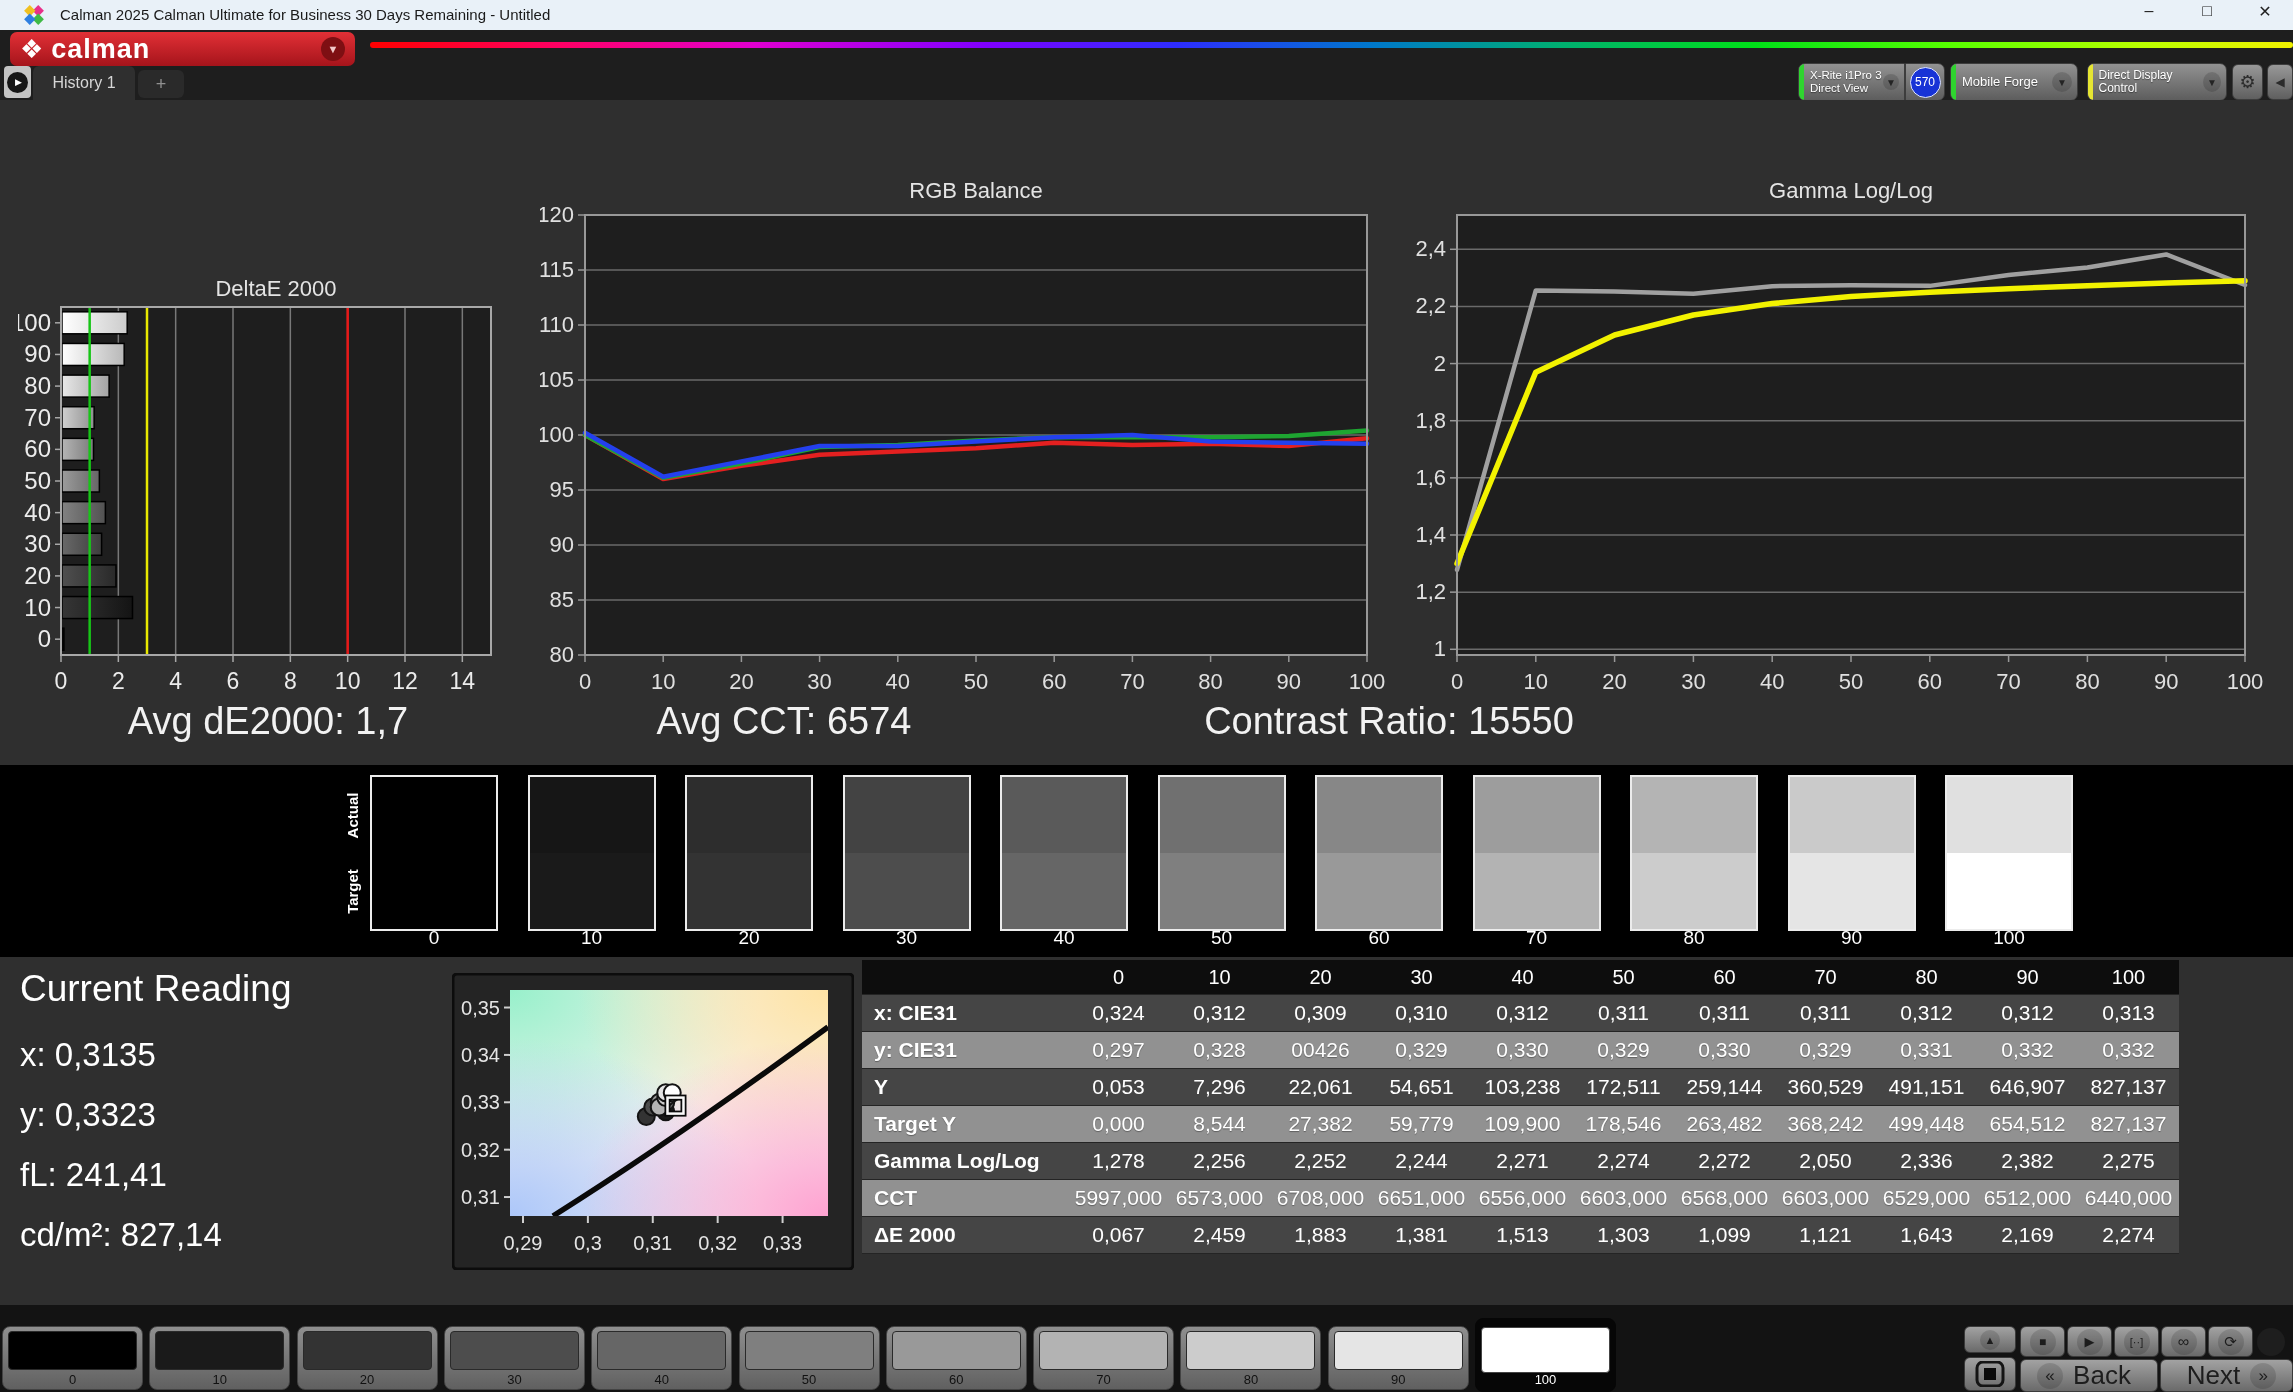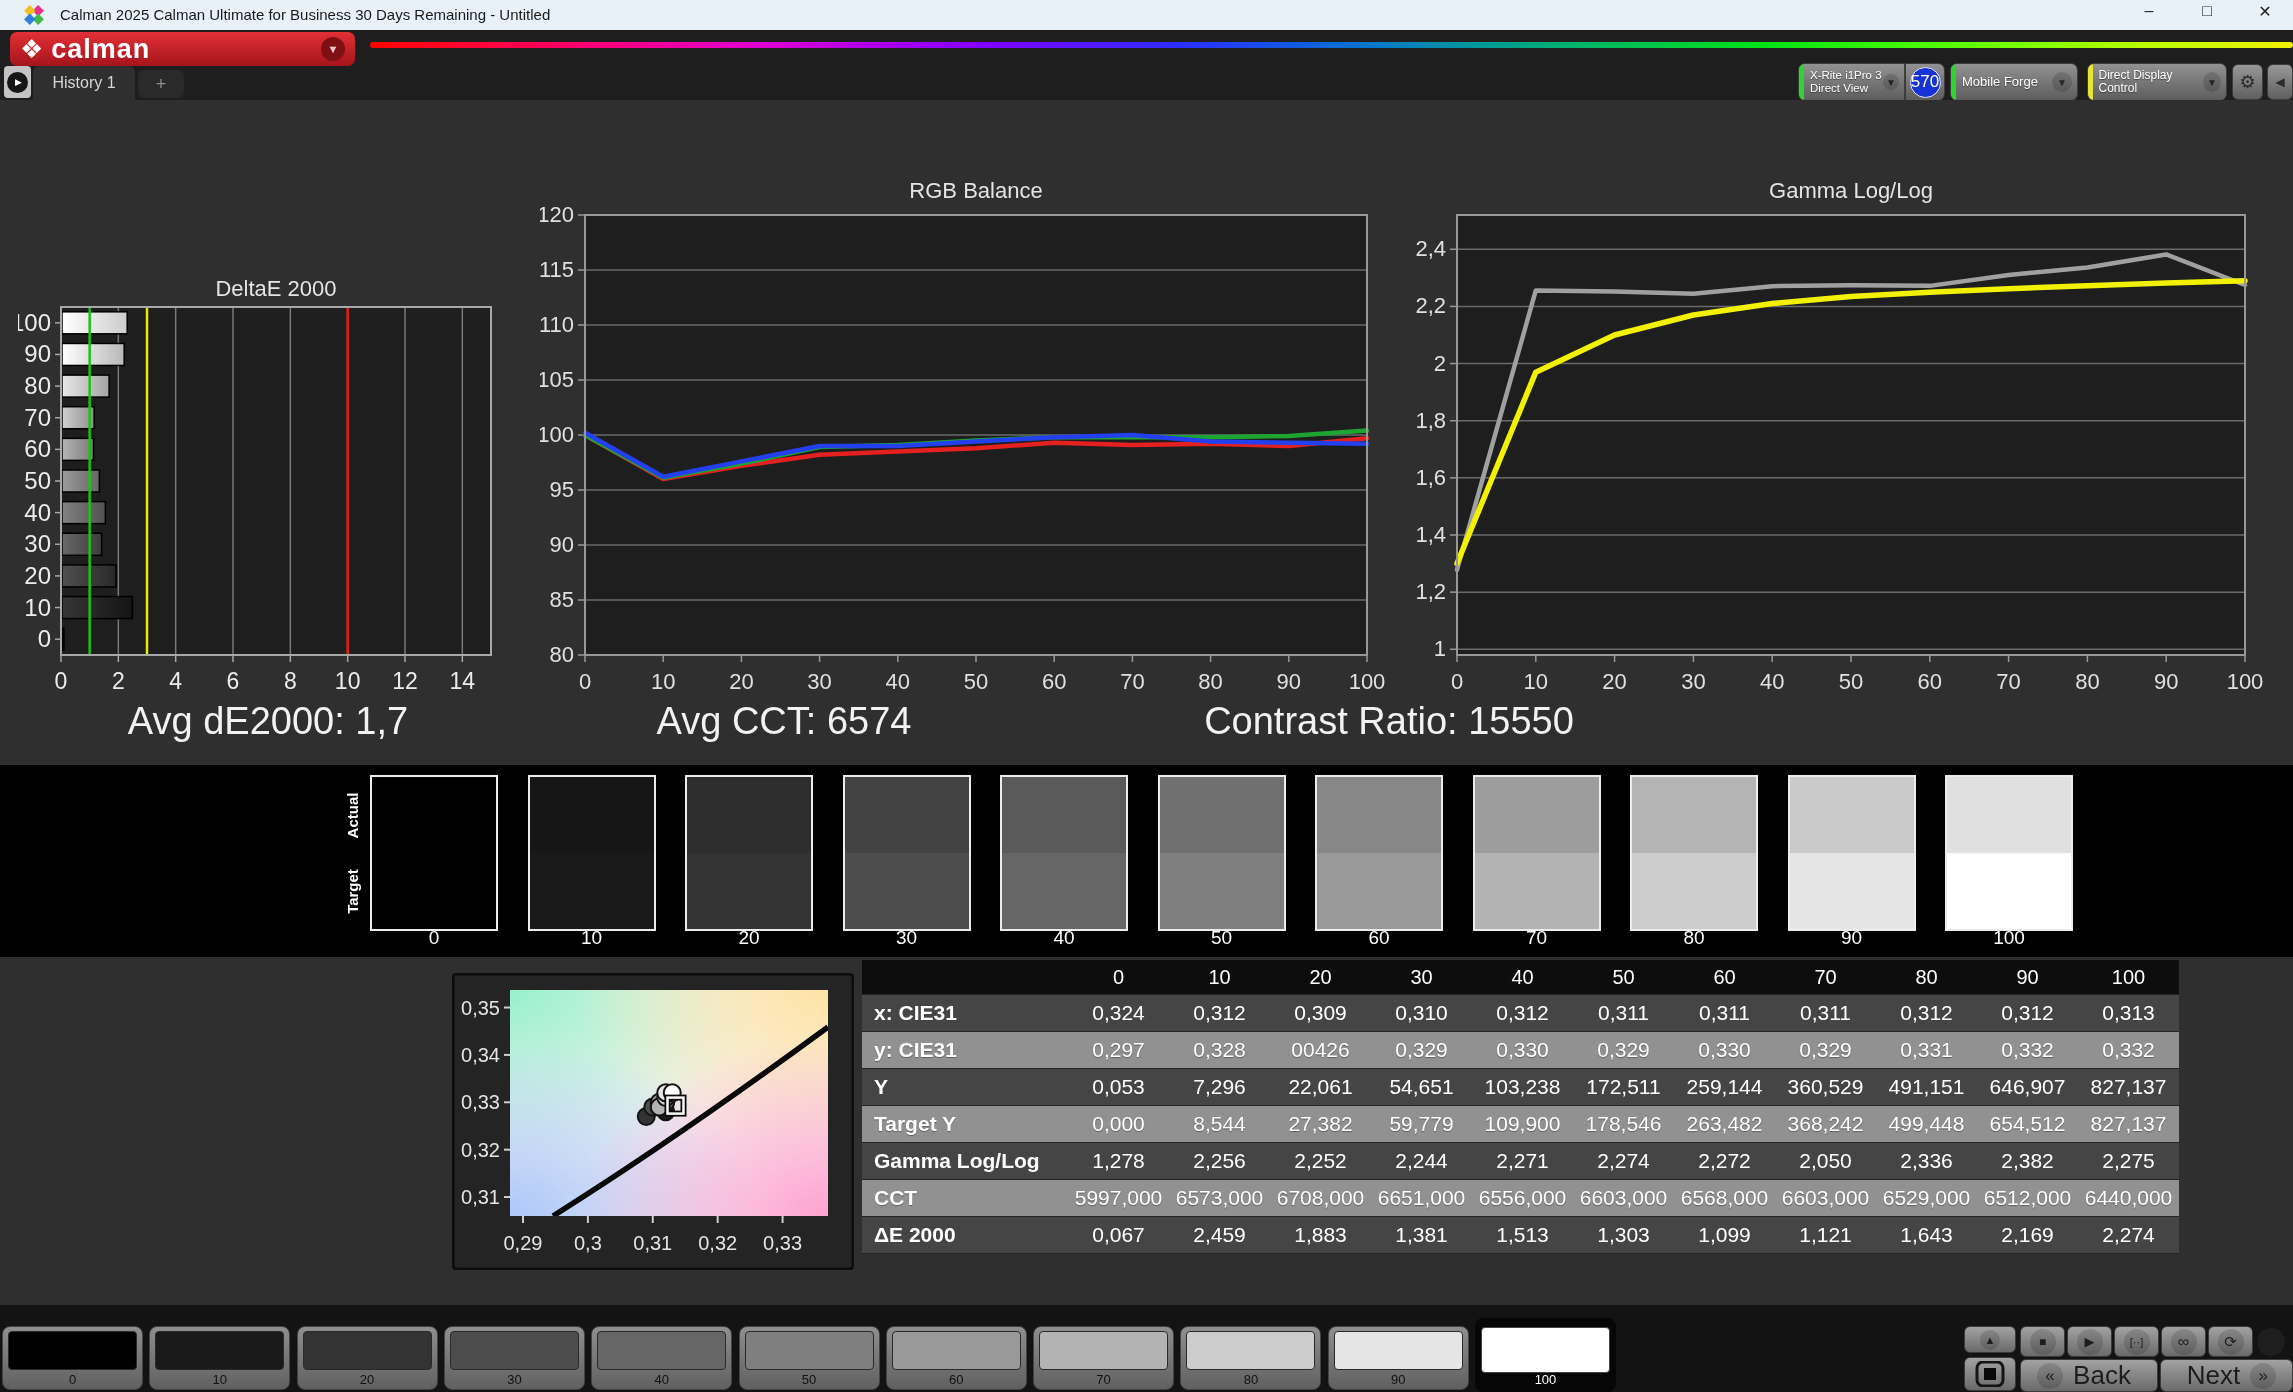--- a/index.html
+++ b/index.html
@@ -32,21 +32,21 @@
   .ddl{position:absolute;top:33px;height:38px;border-radius:7px;border:1px solid #3d3d3d;box-sizing:border-box;
     background:linear-gradient(#929292,#5d5d5d);display:flex;align-items:center;overflow:hidden;}
   .ddl .stripe{width:5px;align-self:stretch;margin-right:6px;}
   .ddl .txt{color:#fff;font-size:13px;line-height:1.1;text-shadow:0 1px 1px rgba(0,0,0,.45);}
   .ddl .car{margin-left:auto;margin-right:5px;width:20px;height:20px;border-radius:50%;
     background:rgba(0,0,0,.15);color:#242424;font-size:10px;display:flex;align-items:center;justify-content:center;}
   .badge570{position:absolute;left:1905px;top:33px;width:40px;height:38px;border-radius:0 7px 7px 0;
     background:linear-gradient(#929292,#5d5d5d);border:1px solid #3d3d3d;box-sizing:border-box;
     display:flex;align-items:center;justify-content:center;}
   .badge570 .b{width:29px;height:29px;border-radius:50%;background:#1733d6;border:1px solid #dfe6ff;
-    color:#fff;font-size:17px;display:flex;align-items:center;justify-content:center;}
+    color:#fff;font-size:12px;display:flex;align-items:center;justify-content:center;}
   .sqbtn{position:absolute;top:34px;height:36px;border-radius:6px;background:linear-gradient(#989898,#5f5f5f);
     border:1px solid #3d3d3d;box-sizing:border-box;color:#2b2b2b;display:flex;align-items:center;justify-content:center;}
   
   .main{left:0;top:100px;width:2293px;height:1205px;background:#2f2f2f;}
   .pagetitle{position:absolute;left:34px;top:76px;font-size:52px;color:#fcfcfc;letter-spacing:1px;}
   .summary{position:absolute;top:600px;transform:translateX(-50%);font-size:38px;color:#f2f2f2;white-space:nowrap;}
   .swstrip{position:absolute;left:0;top:665px;width:2293px;height:192px;background:#000;}
   .vlabel{position:absolute;color:#fff;font-size:15px;font-weight:bold;transform:rotate(-90deg);transform-origin:center;}
   .swatch{position:absolute;top:10px;height:156px;border:2px solid #ececec;box-sizing:border-box;}
   .swatch .half{position:absolute;left:0;width:100%;height:50%;}
@@ -425,20 +425,27 @@
         <div class="half" style="top: 50%; background: rgb(229, 229, 229);"></div>
       </div>
       <div class="swlab" style="left: 1787.5px; width: 128px;">90</div>
       <div class="swatch" style="left: 1945px; width: 128px;">
         <div class="half" style="top: 0px; background: rgb(224, 224, 224);"></div>
         <div class="half" style="top: 50%; background: rgb(255, 255, 255);"></div>
       </div>
       <div class="swlab" style="left: 1945px; width: 128px;">100</div>
     </div>
 
+  <div class="curread">
+    <div class="crt">Current Reading</div>
+    <div class="crl">x: 0,3135</div>
+    <div class="crl">y: 0,3323</div>
+    <div class="crl">fL: 241,41</div>
+    <div class="crl">cd/m²: 827,14</div>
+  </div>
 
   <svg id="chart-cie" class="abs" style="left:452px;top:873px" width="402" height="297">
       <rect x="1" y="1" width="400" height="295" rx="4" fill="#242424" stroke="#0c0c0c" stroke-width="3"></rect>
       <defs>
         <radialGradient id="c1" cx="0" cy="0" r="1.05">
           <stop offset="0%" stop-color="#93f0c9" stop-opacity="0.95"></stop>
           <stop offset="75%" stop-color="#93f0c9" stop-opacity="0"></stop>
         </radialGradient>
         <radialGradient id="c2" cx="1" cy="0" r="1.05">
           <stop offset="0%" stop-color="#ffe2a0" stop-opacity="0.95"></stop>

